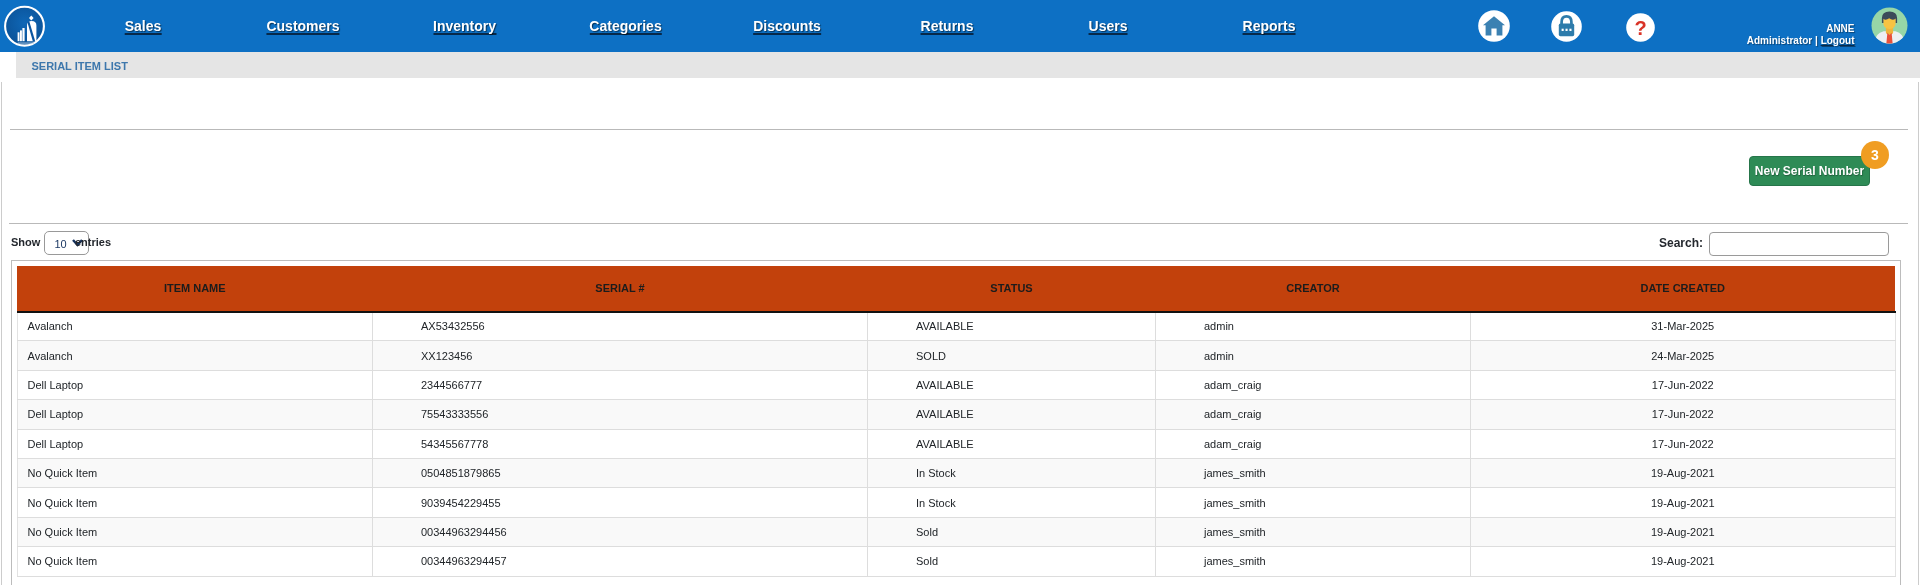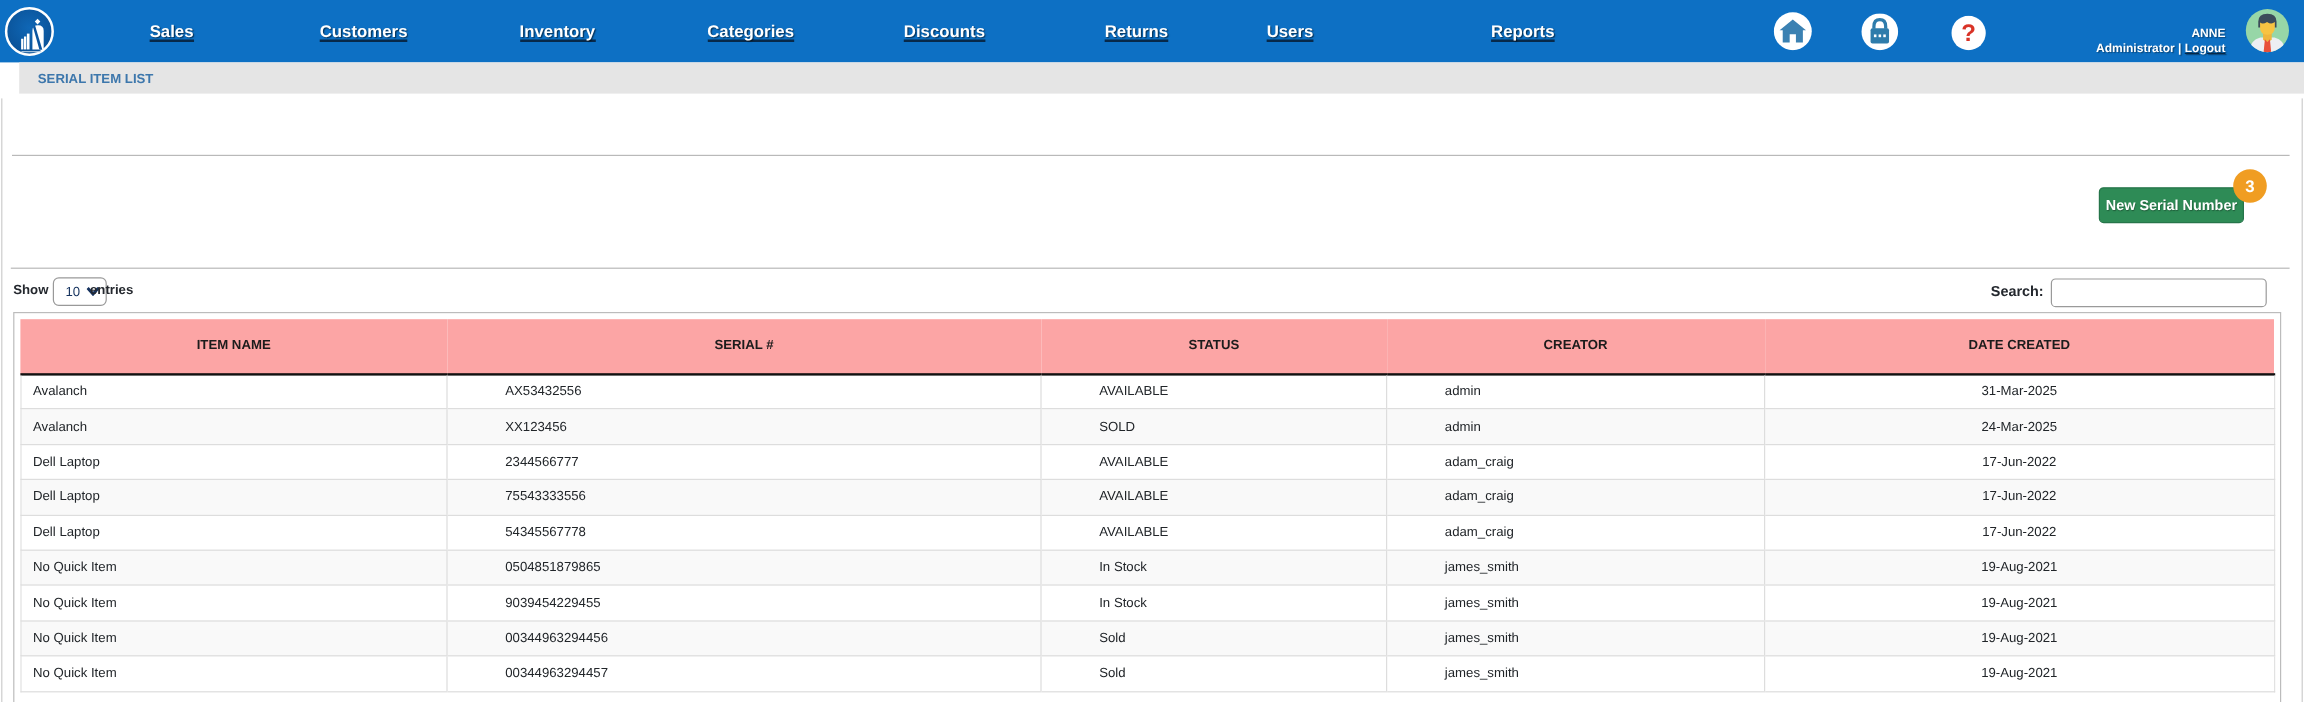--- a/index.html
+++ b/index.html
@@ -39,21 +39,21 @@
   border:1px solid #999; border-radius:5px; background:#fff; }
 .sel10 .v { position:absolute; left:10px; top:5.5px; font-size:11px; font-weight:normal; color:#16335f; }
 .sel10 svg { position:absolute; right:5px; top:7px; }
 .sinput { position:absolute; left:1706.5px; top:149.5px; width:180px; height:24px;
   border:1px solid #9a9a9a; border-radius:4px; background:#fff; }
 
 
 .twrap { position:absolute; left:8.5px; top:177.5px; width:1890px; height:326px;
   border:1px solid #bcbcbc; padding:5px 5px 0 5px; }
 table { border-collapse:collapse; width:1878px; table-layout:fixed; font-size:11px; color:#212529; }
-thead th { background:#fca5a5; font-weight:bold; font-size:11px; color:#1c1c1c;
+thead th { background:#c2410c; font-weight:bold; font-size:11px; color:#1c1c1c;
   text-align:center; height:46px; border-bottom:2px solid #111; }
 tbody td { height:29.4px; padding:0 0 0 10px; border-bottom:1px solid #ddd; }
 tbody tr:nth-child(even) { background:#f9f9f9; }
 tbody td:nth-child(n+2) { border-left:1px solid #ddd;padding-left:48px; }
 tbody td:first-child { border-left:1px solid #e2e2e2; }
 tbody td:last-child { border-right:1px solid #e2e2e2; }
 tbody td.ct { text-align:center; padding:0; }
 </style>
 </head>
 <body>
@@ -74,21 +74,21 @@
       <path d="M24.5 17.4 L26.2 16.1 L32.2 36.2 L29.8 36.2 Z" fill="#0a55a0"></path>
       <path d="M28.3 10.6 L30.6 13 L28.3 15.4 L26 13 Z" fill="#fff"></path>
       <rect x="14.8" y="37.6" width="16.5" height="0.9" fill="#b9cfe4"></rect>
     </svg>
     <span class="navitem" style="left:143px;">Sales</span>
     <span class="navitem" style="left:303px;">Customers</span>
     <span class="navitem" style="left:464.5px;">Inventory</span>
     <span class="navitem" style="left:625.5px;">Categories</span>
     <span class="navitem" style="left:787px;">Discounts</span>
     <span class="navitem" style="left:947px;">Returns</span>
-    <span class="navitem" style="left:1075px;">Users</span>
+    <span class="navitem" style="left:1108px;">Users</span>
     <span class="navitem" style="left:1269px;">Reports</span>
 
     <svg class="cicon" style="left:1478px;" width="32" height="32" viewBox="0 0 32 32">
       <circle cx="16" cy="16" r="15.8" fill="#fff"></circle>
       <path d="M16 6.2 L27 15.3 L24.4 15.3 L24.4 25.4 L18.6 25.4 L18.6 18.6 L13.4 18.6 L13.4 25.4 L7.6 25.4 L7.6 15.3 L5 15.3 Z" fill="#3b81b2"></path>
     </svg>
     <svg class="cicon" style="left:1551px; top:11px;" width="31" height="31" viewBox="0 0 31 31">
       <circle cx="15.5" cy="15.5" r="15.3" fill="#fff"></circle>
       <path d="M10.6 13 L10.6 11 Q10.6 5.3 15.5 5.3 Q20.4 5.3 20.4 11 L20.4 13" fill="none" stroke="#2e7cab" stroke-width="2.7"></path>
       <rect x="7.8" y="12.6" width="15.4" height="12.6" rx="1.6" fill="#2e7cab"></rect>

